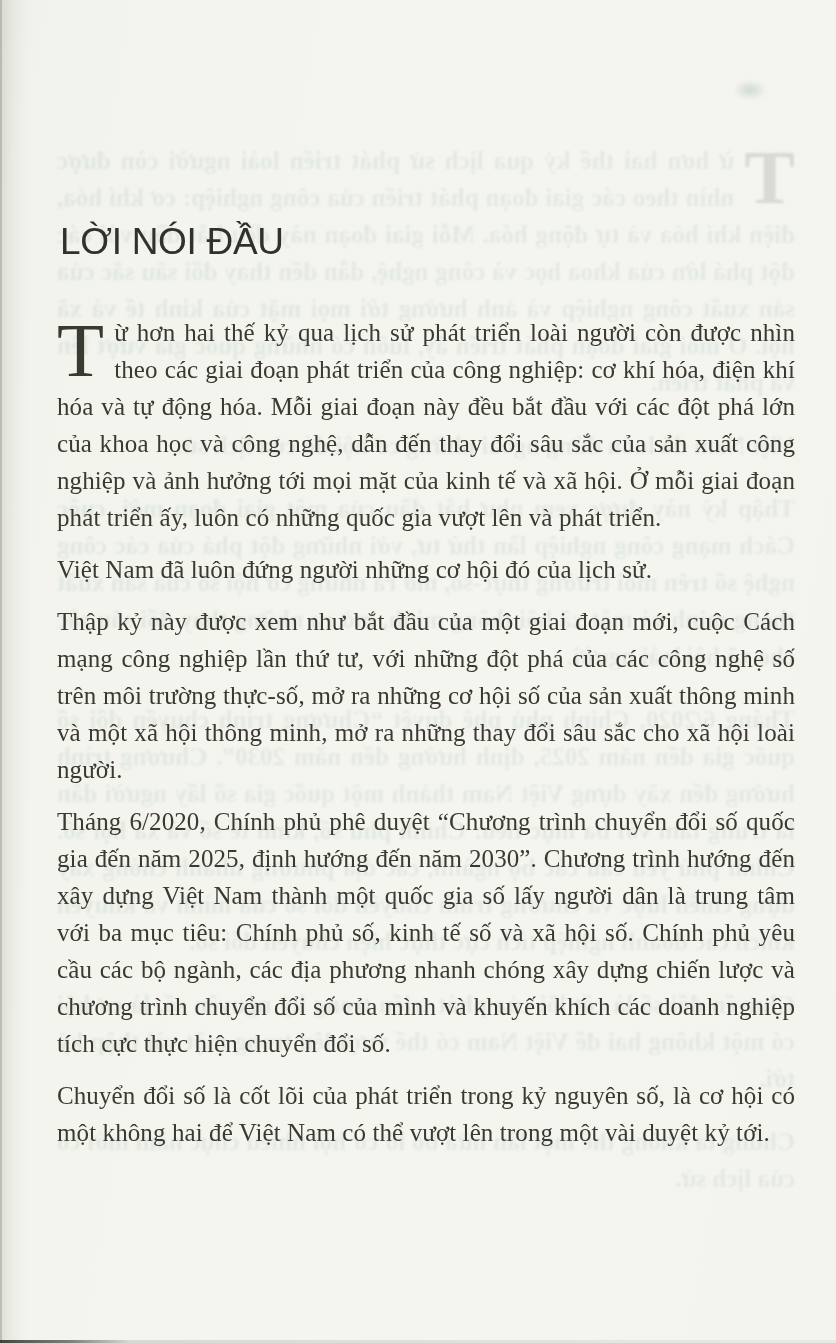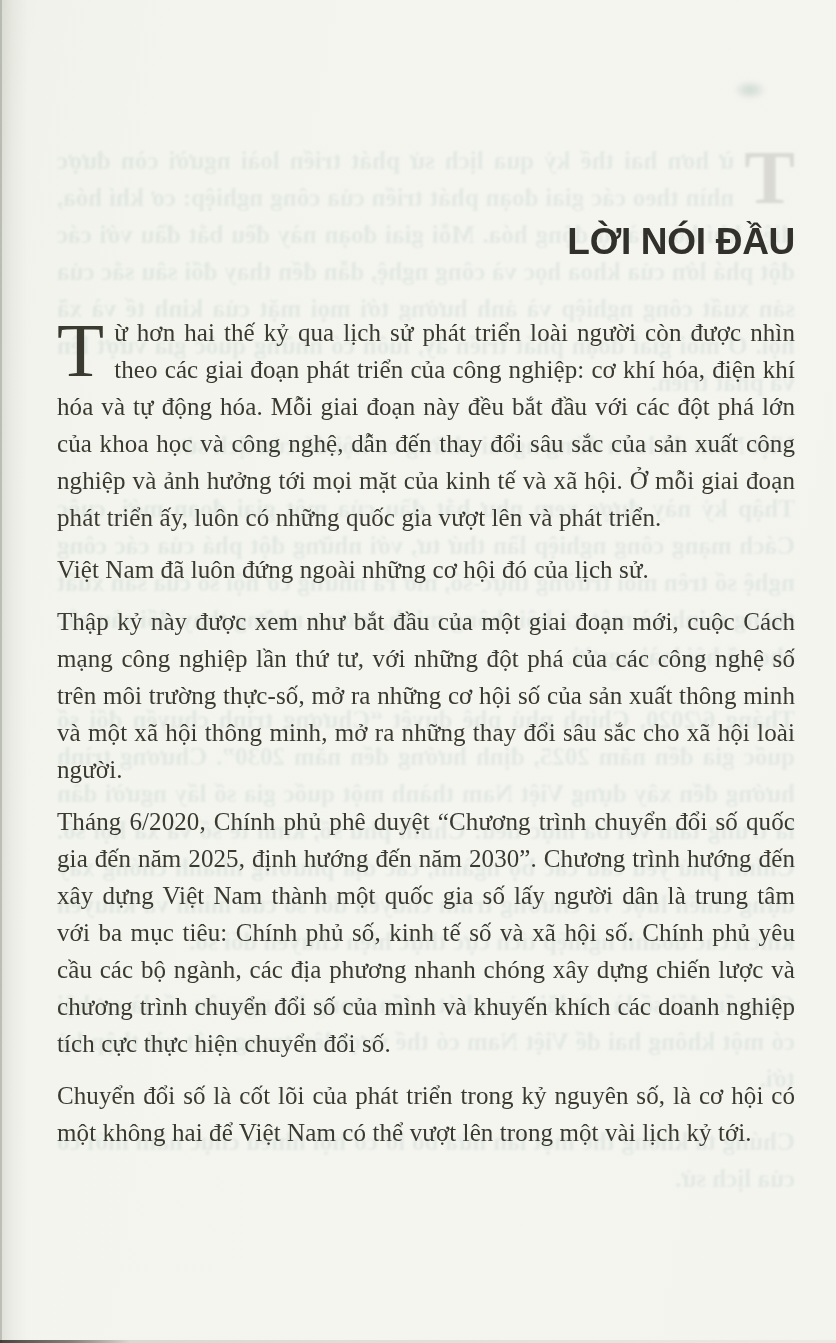--- a/index.html
+++ b/index.html
@@ -61,27 +61,27 @@
   .content {
     position: absolute; left: 57px; top: 0; width: 738px;
     color: var(--ink, #3b3a30);
     font-size: 25px;
     line-height: 37px;
     text-align: justify;
     letter-spacing: 0.1px;
   }
   .title {
     font-family: "Liberation Sans", sans-serif;
-    font-weight: bold;
+    font-weight: normal;
     font-size: 37px;
     line-height: 40px;
     letter-spacing: -0.3px;
     color: var(--title-ink, #31302a);
-    margin: 222px 0 52px 12px;
-    text-align: right;
+    margin: 222px 0 52px 3px;
+    text-align: left;
   }
   .para { margin: 0 0 15px 0; }
   .dropcap {
     float: left;
     font-size: 77px;
     line-height: 60px;
     padding: 6px 10px 0 0;
     color: var(--ink, #3b3a30);
   }
 </style>
@@ -103,27 +103,27 @@
 
   <p class="para"><span class="ptext">Chúng ta không thể một lần nữa bỏ lỡ cơ hội nhiều chục năm mới có của lịch sử.</span></p>
 </div>
   <div class="bleed-smudge"></div>
 
   <div class="content">
     <h1 class="title">LỜI NÓI ĐẦU</h1>
     <div>
   <p class="para"><span class="dropcap">T</span><span class="ptext">ừ hơn hai thế kỷ qua lịch sử phát triển loài người còn được nhìn theo các giai đoạn phát triển của công nghiệp: cơ khí hóa, điện khí hóa và tự động hóa. Mỗi giai đoạn này đều bắt đầu với các đột phá lớn của khoa học và công nghệ, dẫn đến thay đổi sâu sắc của sản xuất công nghiệp và ảnh hưởng tới mọi mặt của kinh tế và xã hội. Ở mỗi giai đoạn phát triển ấy, luôn có những quốc gia vượt lên và phát triển.</span></p>
 
-  <p class="para"><span class="ptext">Việt Nam đã luôn đứng ngoài những cơ hội đó của lịch sử.</span></p>
+  <p class="para"><span class="ptext">Việt Nam đã luôn đứng người những cơ hội đó của lịch sử.</span></p>
 
   <p class="para"><span class="ptext">Thập kỷ này được xem như bắt đầu của một giai đoạn mới, cuộc Cách mạng công nghiệp lần thứ tư, với những đột phá của các công nghệ số trên môi trường thực-số, mở ra những cơ hội số của sản xuất thông minh và một xã hội thông minh, mở ra những thay đổi sâu sắc cho xã hội loài người.</span></p>
 
   <p class="para"><span class="ptext">Tháng 6/2020, Chính phủ phê duyệt “Chương trình chuyển đổi số quốc gia đến năm 2025, định hướng đến năm 2030”. Chương trình hướng đến xây dựng Việt Nam thành một quốc gia số lấy người dân là trung tâm với ba mục tiêu: Chính phủ số, kinh tế số và xã hội số. Chính phủ yêu cầu các bộ ngành, các địa phương nhanh chóng xây dựng chiến lược và chương trình chuyển đổi số của mình và khuyến khích các doanh nghiệp tích cực thực hiện chuyển đổi số.</span></p>
 
-  <p class="para"><span class="ptext">Chuyển đổi số là cốt lõi của phát triển trong kỷ nguyên số, là cơ hội có một không hai để Việt Nam có thể vượt lên trong một vài lịch kỷ tới.</span></p>
+  <p class="para"><span class="ptext">Chuyển đổi số là cốt lõi của phát triển trong kỷ nguyên số, là cơ hội có một không hai để Việt Nam có thể vượt lên trong một vài duyệt kỷ tới.</span></p>
 
 </div>
   </div>
 
   <div class="edge-left"></div>
   <div class="edge-left-line"></div>
   <div class="edge-bottom"></div>
 
 </div>
 

